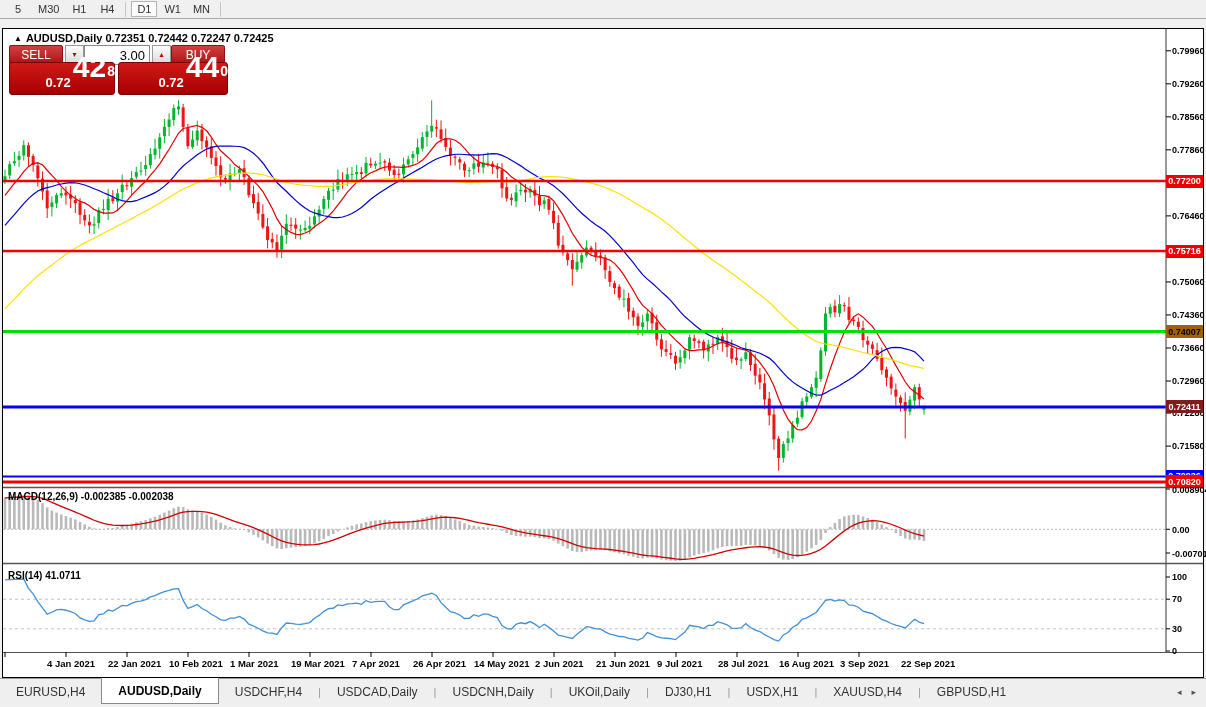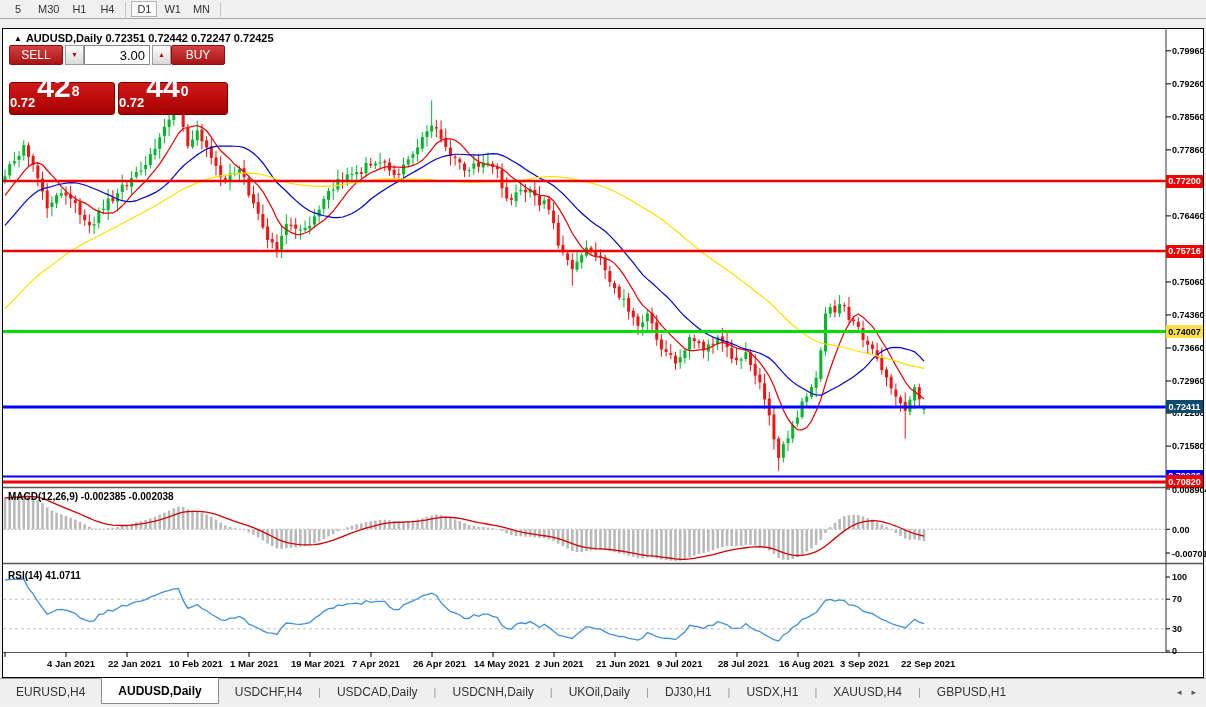--- a/index.html
+++ b/index.html
@@ -12,31 +12,31 @@
           font-size:11px;color:#333;cursor:default;border:1px solid transparent;box-sizing:border-box;}
   .tf-btn.active{background:#fbfbfb;border:1px solid #b4b4b4;}
   .tf-sep{width:1px;height:15px;background:#c6c6c6;margin:0 4px;}
   
   .chart-window{position:absolute;left:2px;top:28px;width:1200px;height:648px;background:#fff;border:1px solid #000;}
   .chart-window svg{position:absolute;left:0;top:0;}
   .chart-title{position:absolute;left:11px;top:3px;font-size:11px;font-weight:700;color:#000;white-space:pre;}
   .chart-title .tri{font-size:8px;position:relative;top:-1px;margin-right:4px;}
   
   .trade-panel{position:absolute;left:6px;top:16px;width:219px;}
-  .tp-row1{display:flex;height:36px;}
+  .tp-row1{display:flex;height:16px;}
   .tp-btn{width:54px;height:20px;display:flex;align-items:center;justify-content:center;color:#fff;font-size:12px;
           background:linear-gradient(180deg,#d24040 0%,#a81414 100%);border:1px solid #8d1010;border-radius:2px;box-sizing:border-box;}
   .tp-spin{width:19px;height:20px;display:flex;align-items:center;justify-content:center;
            background:linear-gradient(180deg,#fdfdfd,#d9d9d9);border:1px solid #9a9a9a;box-sizing:border-box;margin-left:2px;}
   .tp-spin:last-of-type{margin-right:2px;}
   .tp-spin .arr{color:#c00000;font-size:8px;line-height:8px;}
   .tp-input{width:66px;height:20px;border:1px solid #888;box-sizing:border-box;font-size:13px;text-align:right;
             padding:0 4px;font-family:inherit;background:#fff;color:#000;}
   .tp-row2{display:flex;margin-top:1px;}
-  .price-box{height:33px;color:#fff;display:flex;align-items:flex-end;justify-content:flex-start;
+  .price-box{height:33px;color:#fff;display:flex;align-items:flex-end;justify-content:flex-end;
              background:linear-gradient(180deg,#d11919 0%,#a60000 100%);border:1px solid #7d0000;border-radius:3px;box-sizing:border-box;}
   .price-box.sell{width:106px;margin-right:3px;}
   .price-box.buy{width:110px;}
   .pb-small{font-size:13px;font-weight:700;margin:0 2px 4px 0;}
   .pb-big{font-size:30px;font-weight:700;line-height:30px;margin-bottom:12px;}
   .pb-sup{font-size:14px;font-weight:700;position:relative;top:-15px;left:1px;}
   
   .ax-label{position:absolute;left:1169px;font-size:9px;font-weight:700;color:#000;white-space:nowrap;}
   .level-label{position:absolute;left:1163px;width:37px;height:13px;font-size:9px;font-weight:700;
                display:flex;align-items:center;justify-content:center;white-space:nowrap;overflow:hidden;}
@@ -770,22 +770,22 @@
         <div class="ax-label" style="top:115.86780000000027px;">0.77860</div>
         <div class="ax-label" style="top:181.90580000000034px;">0.76460</div>
         <div class="ax-label" style="top:247.9437999999999px;">0.75060</div>
         <div class="ax-label" style="top:280.9627999999999px;">0.74360</div>
         <div class="ax-label" style="top:313.9817999999999px;">0.73660</div>
         <div class="ax-label" style="top:347.00079999999997px;">0.72960</div>
         <div class="ax-label" style="top:379.0764000000001px;">0.72280</div>
         <div class="ax-label" style="top:412.09540000000015px;">0.71580</div>
         <div class="level-label" style="top:145.5px;background:#f00000;color:#ffffff;">0.77200</div>
         <div class="level-label" style="top:215.50027999999983px;background:#f00000;color:#ffffff;">0.75716</div>
-        <div class="level-label" style="top:296.11381000000006px;background:#fde047;color:#000000;">0.74007</div>
-        <div class="level-label" style="top:371.39712999999995px;background:#0c4a6e;color:#ffffff;">0.72411</div>
+        <div class="level-label" style="top:296.11381000000006px;background:#a16207;color:#000000;">0.74007</div>
+        <div class="level-label" style="top:371.39712999999995px;background:#7f1d1d;color:#ffffff;">0.72411</div>
         <div class="level-label" style="top:440.97288000000015px;background:#0000ff;color:#ffffff;">0.70936</div>
         <div class="level-label" style="top:446.44459999999987px;background:#f00000;color:#ffffff;">0.70820</div>
         <div class="macd-ax" style="top:456px;">0.008904</div>
         <div class="macd-ax" style="top:496.272792px;">0.00</div>
         <div class="macd-ax" style="top:520px;">-0.00701</div>
         <div class="rsi-ax" style="top:543px;">100</div>
         <div class="rsi-ax" style="top:565.2px;">70</div>
         <div class="rsi-ax" style="top:594.8px;">30</div>
         <div class="rsi-ax" style="top:617px;">0</div>
         <div class="date-label" style="left:0px;">4 Jan 2021</div>

